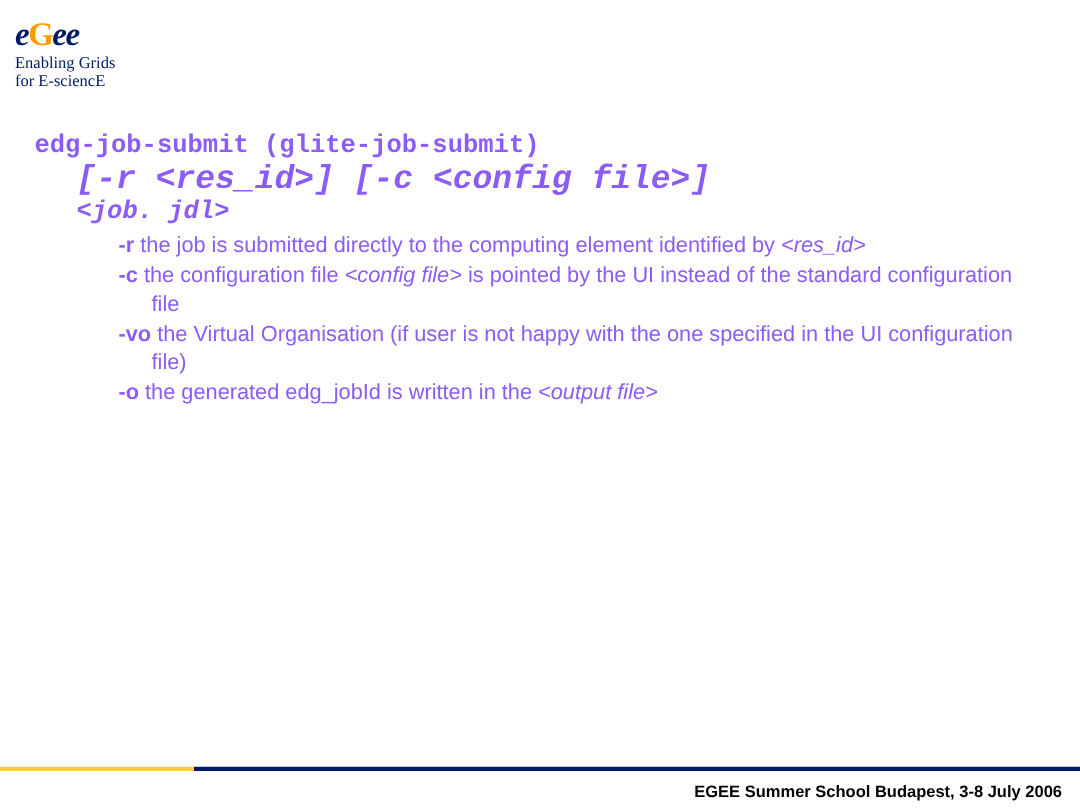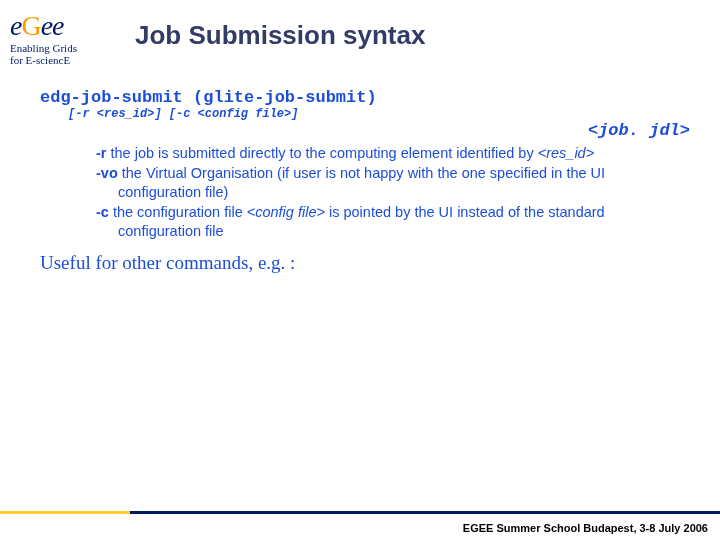--- a/index.html
+++ b/index.html
@@ -18,63 +18,62 @@
     padding: 10px 0 0 10px;
   }
   .logo {
     width: 95px;
     height: 60px;
     position: relative;
     margin-right: 30px;
   }
   .logo-egee {
     font-family: "Times New Roman", serif;
-    font-size: 28px;
-    font-weight: normal;
+    font-size: 22px;
+    font-weight: bold;
     font-style: italic;
     color: #001a66;
     letter-spacing: -1px;
   }
   .logo-egee .o { color: #ff9900; font-style: normal; }
   .logo-tag {
     font-family: "Times New Roman", serif;
     font-size: 11px;
     color: #001a66;
     line-height: 1.1;
   }
   .title {
     font-size: 26px;
     font-weight: bold;
     color: #333b66;
     margin-top: 10px;
   }
   .content {
-    padding: 18px 30px 0 40px;
+    padding: 18px 30px 0 23px;
     font-size: 15px;
-    color: #1d4ed8;
+    color: #8b5cf6;
   }
   .mono {
     font-family: "Courier New", monospace;
     font-weight: bold;
     font-size: 17px;
   }
   .mono-opt {
     font-family: "Courier New", monospace;
     font-weight: bold;
-    font-size: 12px;
+    font-size: 22px;
     font-style: italic;
     padding-left: 28px;
   }
   .jdl {
     font-family: "Courier New", monospace;
     font-weight: bold;
     font-style: italic;
     font-size: 17px;
     padding-left: 28px;
-    text-align: right;
   }
   .desc-block {
     padding: 4px 0 6px 40px;
     font-size: 14.5px;
     line-height: 1.35;
   }
   .desc-item {
     text-indent: -22px;
     padding-left: 38px;
     margin: 0;
@@ -112,32 +111,31 @@
 </style>
 </head>
 <body>
 
 <div class="header">
   <div class="logo">
     <div class="logo-egee">e<span class="o">G</span>ee</div>
     <div class="logo-tag">Enabling Grids</div>
     <div class="logo-tag">for E-sciencE</div>
   </div>
-  <div class="title">Job Submission syntax</div>
 </div>
 
 <div class="content">
   <div class="mono">edg-job-submit (glite-job-submit)</div>
   <div class="mono-opt">[-r &lt;res_id&gt;] [-c &lt;config file&gt;]</div>
   <div class="jdl">&lt;job. jdl&gt;</div>
 
   <div class="desc-block">
     <p class="desc-item"><span class="flag">-r</span><span> the job is submitted directly to the computing element identified by </span><span class="ital">&lt;res_id&gt;</span></p>
+    <p class="desc-item"><span class="flag">-c</span><span> the configuration file </span><span class="ital">&lt;config file&gt;</span><span> is pointed by the UI instead of the standard configuration file</span></p>
     <p class="desc-item"><span class="flag">-vo</span><span> the Virtual Organisation (if user is not happy with the one specified in the UI configuration file)</span></p>
-    <p class="desc-item"><span class="flag">-c</span><span> the configuration file </span><span class="ital">&lt;config file&gt;</span><span> is pointed by the UI instead of the standard configuration file</span></p>
+    <p class="desc-item"><span class="flag">-o</span><span> the generated edg_jobId is written in the </span><span class="ital">&lt;output file&gt;</span></p>
   </div>
 
-  <div class="useful">Useful for other commands, e.g. :</div>
 
 </div>
 
 <div class="footer-line"></div>
 <div class="footer-text">EGEE Summer School Budapest, 3-8 July 2006</div>
 
 </body></html>

